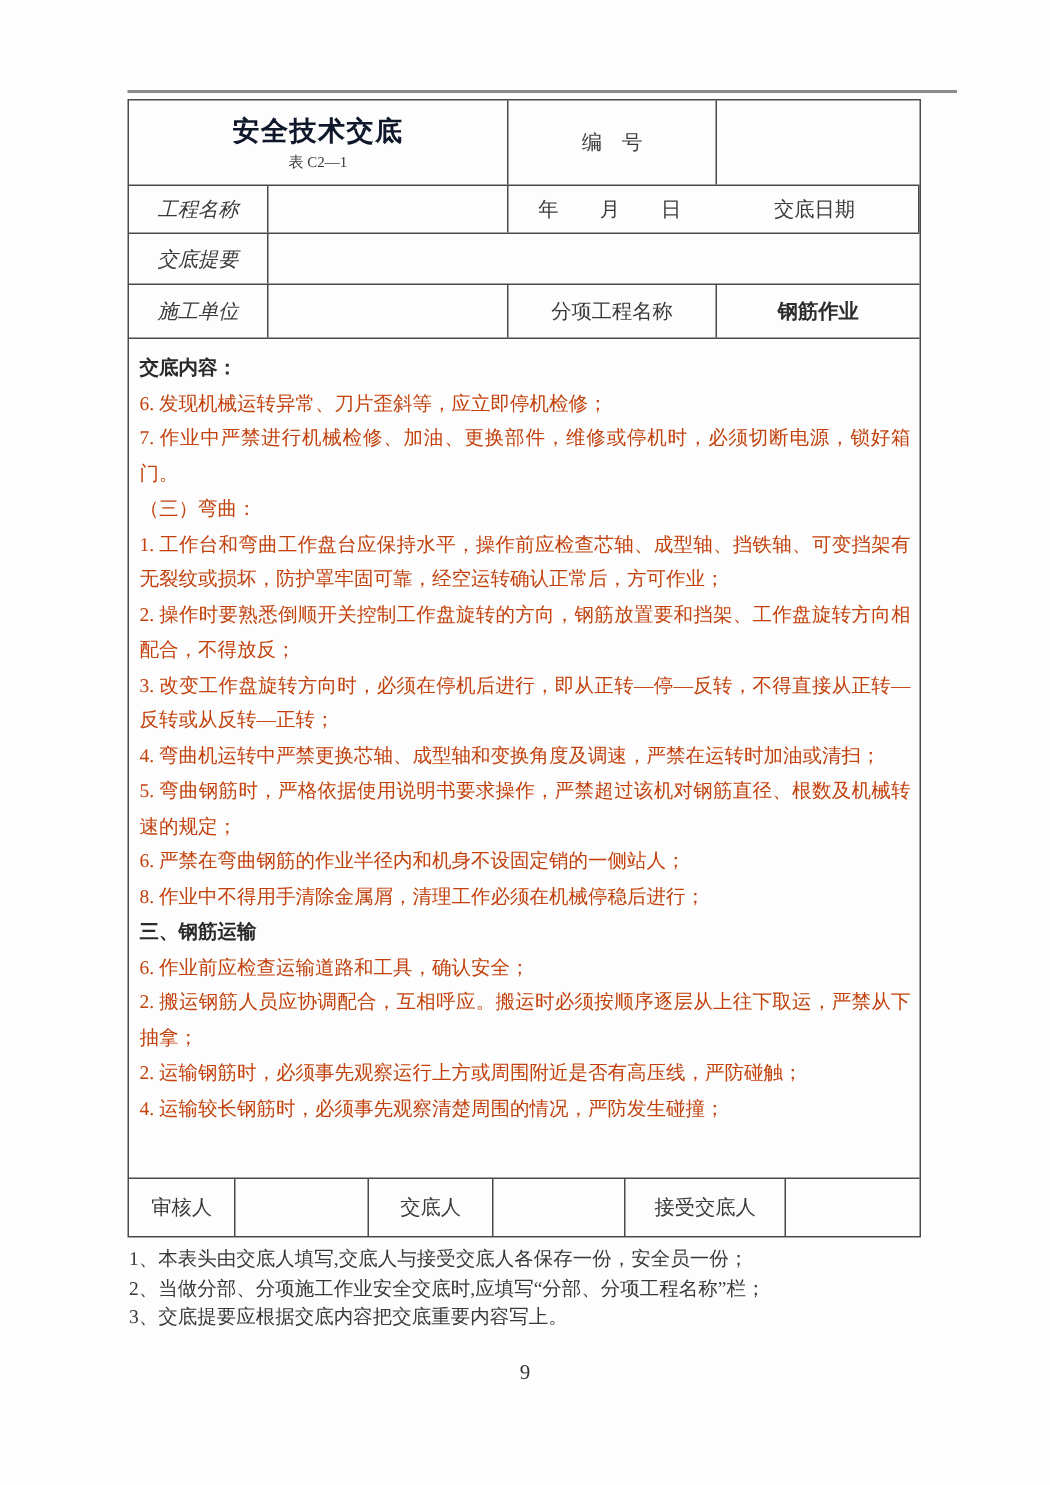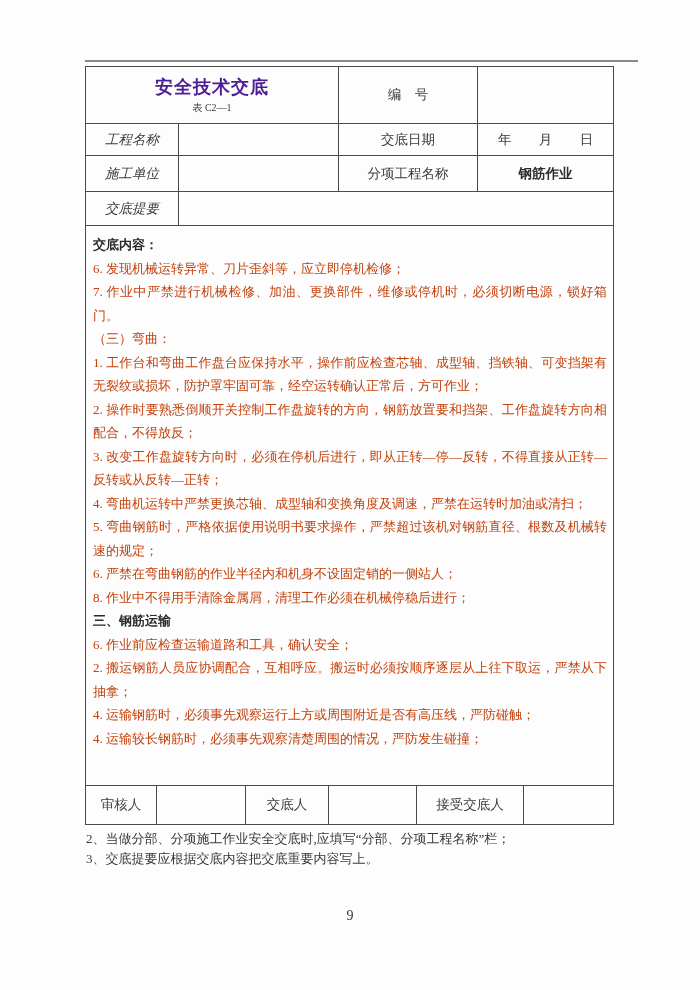--- a/index.html
+++ b/index.html
@@ -38,21 +38,21 @@
   .cell.last { border-right:none; flex:1 1 auto; }
 
   .r1 { height:56px; }
   .r2 { height:31px; }
   .r3 { height:35px; }
   .r4 { height:33px; }
   .content-row { flex:1 1 auto; }
   .sig-row { height:38px; }
 
   .title-cell { width:253px; flex-direction:column; justify-content:center; }
-  .form-title { font-size:18px; font-weight:bold; color:#4c1d95; letter-spacing:1px; line-height:22px; }
+  .form-title { font-size:18px; font-weight:bold; color:#0f172a; letter-spacing:1px; line-height:22px; }
   .form-code  { font-size:10px; margin-top:3px; }
   .no-cell { width:139px; word-spacing:10px; }
 
   .w-label  { width:93px;font-style:italic; }
   .w-value  { width:160px; }
   .w-label2 { width:139px; }
   .date-cell { word-spacing:24px; }
   .bold-val { font-weight:bold; color:#2c2c2c; }
 
   .content-cell {
@@ -94,68 +94,69 @@
         <div class="form-title">安全技术交底</div>
         <div class="form-code">表 C2—1</div>
       </div>
       <div class="cell no-cell">编 号</div>
       <div class="cell last"></div>
     </div>
 
     <div class="row r2">
       <div class="cell w-label">工程名称</div>
       <div class="cell w-value"></div>
+      <div class="cell last date-cell">年 月 日</div>
       <div class="cell w-label2">交底日期</div>
-      <div class="cell last date-cell">年 月 日</div>
+    </div>
+
+    <div class="row r4">
+      <div class="cell w-label">交底提要</div>
+      <div class="cell last"></div>
     </div>
 
     <div class="row r3">
       <div class="cell w-label">施工单位</div>
       <div class="cell w-value"></div>
       <div class="cell w-label2">分项工程名称</div>
       <div class="cell last bold-val">钢筋作业</div>
-    </div>
-
-    <div class="row r4">
-      <div class="cell w-label">交底提要</div>
-      <div class="cell last"></div>
     </div>
 
     <div class="row content-row">
       <div class="cell last content-cell">
         <p class="para bold">交底内容：</p>
         <p class="para">6. 发现机械运转异常、刀片歪斜等，应立即停机检修；</p>
         <p class="para">7. 作业中严禁进行机械检修、加油、更换部件，维修或停机时，必须切断电源，锁好箱门。</p>
         <p class="para">（三）弯曲：</p>
         <p class="para">1. 工作台和弯曲工作盘台应保持水平，操作前应检查芯轴、成型轴、挡铁轴、可变挡架有无裂纹或损坏，防护罩牢固可靠，经空运转确认正常后，方可作业；</p>
         <p class="para">2. 操作时要熟悉倒顺开关控制工作盘旋转的方向，钢筋放置要和挡架、工作盘旋转方向相配合，不得放反；</p>
         <p class="para">3. 改变工作盘旋转方向时，必须在停机后进行，即从正转—停—反转，不得直接从正转—反转或从反转—正转；</p>
         <p class="para">4. 弯曲机运转中严禁更换芯轴、成型轴和变换角度及调速，严禁在运转时加油或清扫；</p>
         <p class="para">5. 弯曲钢筋时，严格依据使用说明书要求操作，严禁超过该机对钢筋直径、根数及机械转速的规定；</p>
         <p class="para">6. 严禁在弯曲钢筋的作业半径内和机身不设固定销的一侧站人；</p>
         <p class="para">8. 作业中不得用手清除金属屑，清理工作必须在机械停稳后进行；</p>
         <p class="para bold">三、钢筋运输</p>
         <p class="para">6. 作业前应检查运输道路和工具，确认安全；</p>
         <p class="para">2. 搬运钢筋人员应协调配合，互相呼应。搬运时必须按顺序逐层从上往下取运，严禁从下抽拿；</p>
-        <p class="para">4. 运输钢筋时，必须事先观察运行上方或周围附近是否有高压线，严防碰触；</p>
+        <p class="para">2. 运输钢筋时，必须事先观察运行上方或周围附近是否有高压线，严防碰触；</p>
         <p class="para">4. 运输较长钢筋时，必须事先观察清楚周围的情况，严防发生碰撞；</p>
       </div>
     </div>
 
     <div class="row sig-row">
       <div class="cell sig-l1">审核人</div>
       <div class="cell sig-v1"></div>
       <div class="cell sig-l2">交底人</div>
       <div class="cell sig-v2"></div>
       <div class="cell sig-l3">接受交底人</div>
       <div class="cell last"></div>
     </div>
 
   </div>
 
   <div class="notes">
+    <p>1、本表头由交底人填写,交底人与接受交底人各保存一份，安全员一份；</p>
     <p>2、当做分部、分项施工作业安全交底时,应填写“分部、分项工程名称”栏；</p>
     <p>3、交底提要应根据交底内容把交底重要内容写上。</p>
   </div>
 
   <div class="page-number">9</div>
 
 </div>
 
 </body></html>

